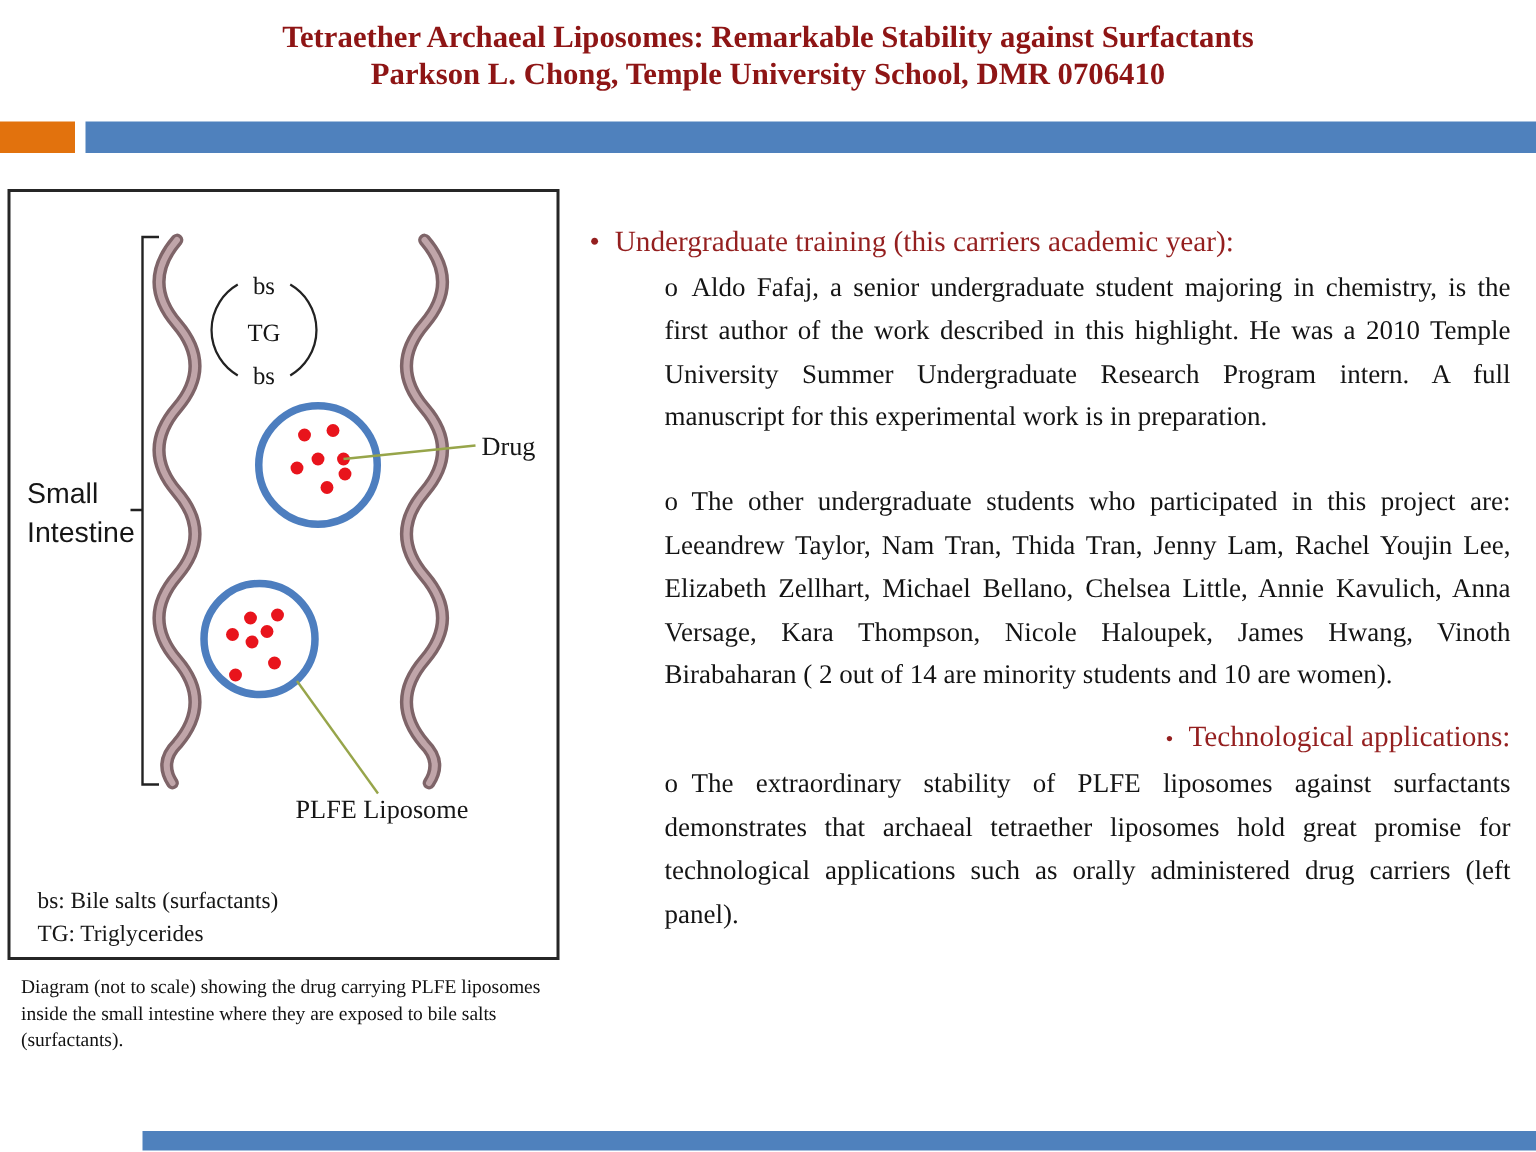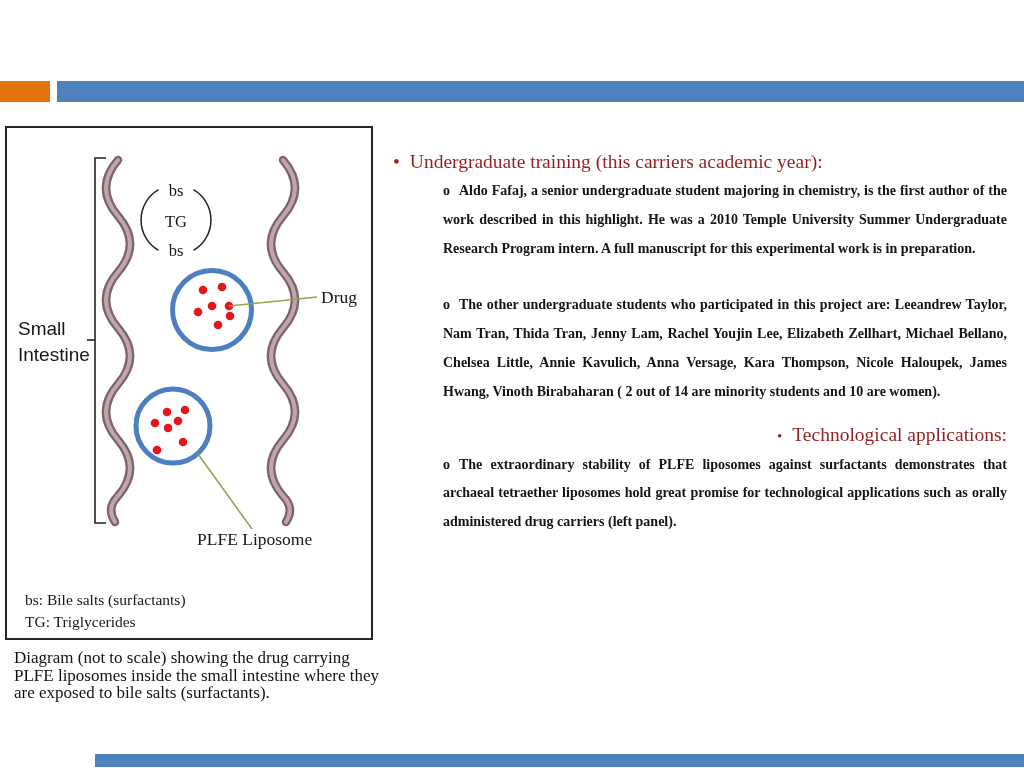--- a/index.html
+++ b/index.html
@@ -29,41 +29,45 @@
   .micelle    { fill:none; stroke:#222; stroke-width:1.5; }
   .lipo       { fill:#fff; stroke:var(--liposome_blue); stroke-width:5; }
   .dot        { fill:var(--dot_red); }
   .ptr        { stroke:var(--pointer_olive); stroke-width:1.6; }
   .svg-label  { font-family:"Liberation Serif", serif; font-size:17.5px; fill:#161616; }
   .svg-small  { font-family:"Liberation Sans", sans-serif; font-size:19px; fill:#161616; }
   .svg-micelle-txt { font-family:"Liberation Serif", serif; font-size:16.5px; fill:#161616; text-anchor:middle; }
   .svg-legend { font-family:"Liberation Serif", serif; font-size:15.5px; fill:#161616; }
   .caption {
     position:absolute; left:14px; top:649px; width:366px;
-    font-size:17px; line-height:17.5px; color:#121212;
+    font-size:13px; line-height:17.5px; color:#121212;
   }
   
   .content { position:absolute; left:393px; top:115px; width:614px; }
   .heading { margin:0; font-size:22px; line-height:25px; font-weight:bold; color:var(--title_red); }
   .bullet-line { margin-top:33px; font-size:19.5px; line-height:28px; color:var(--bullet_red); }
   .bullet-line.second { margin-top:14px;text-align:right; }
   .blt { margin-right:10px; }
   .second .blt { font-size:15px; }
   .item {
     margin:1px 0 0 0; padding-left:50px; text-align:justify;
-    font-size:14px; line-height:28.8px; color:var(--text_black);font-weight:bold;
+    font-size:18px; line-height:28.8px; color:var(--text_black);
   }
   .item.gap { margin-top:28px; }
   .marker { margin-right:9px; }
 </style>
 </head>
 <body>
 
 <div class="slide">
 
+  <div class="hdr">
+    <div>Tetraether Archaeal Liposomes: Remarkable Stability against Surfactants</div>
+    <div>Parkson L. Chong, Temple University School, DMR 0706410</div>
+  </div>
 
   <div class="bar-orange"></div>
   <div class="bar-blue-top"></div>
 
   <figure class="diagram-box">
     <svg width="364" height="510" viewBox="0 0 364 510">
 
       <g>
         <path class="wave-outer" d="M111,32 q-24,28 0,56 q24,28 0,56 q-24,28 0,56 q24,28 0,56 q-24,28 0,56 q24,28 0,56 q-12,12 -3,26"></path>
         <path class="wave-inner" d="M111,32 q-24,28 0,56 q24,28 0,56 q-24,28 0,56 q24,28 0,56 q-24,28 0,56 q24,28 0,56 q-12,12 -3,26"></path>

